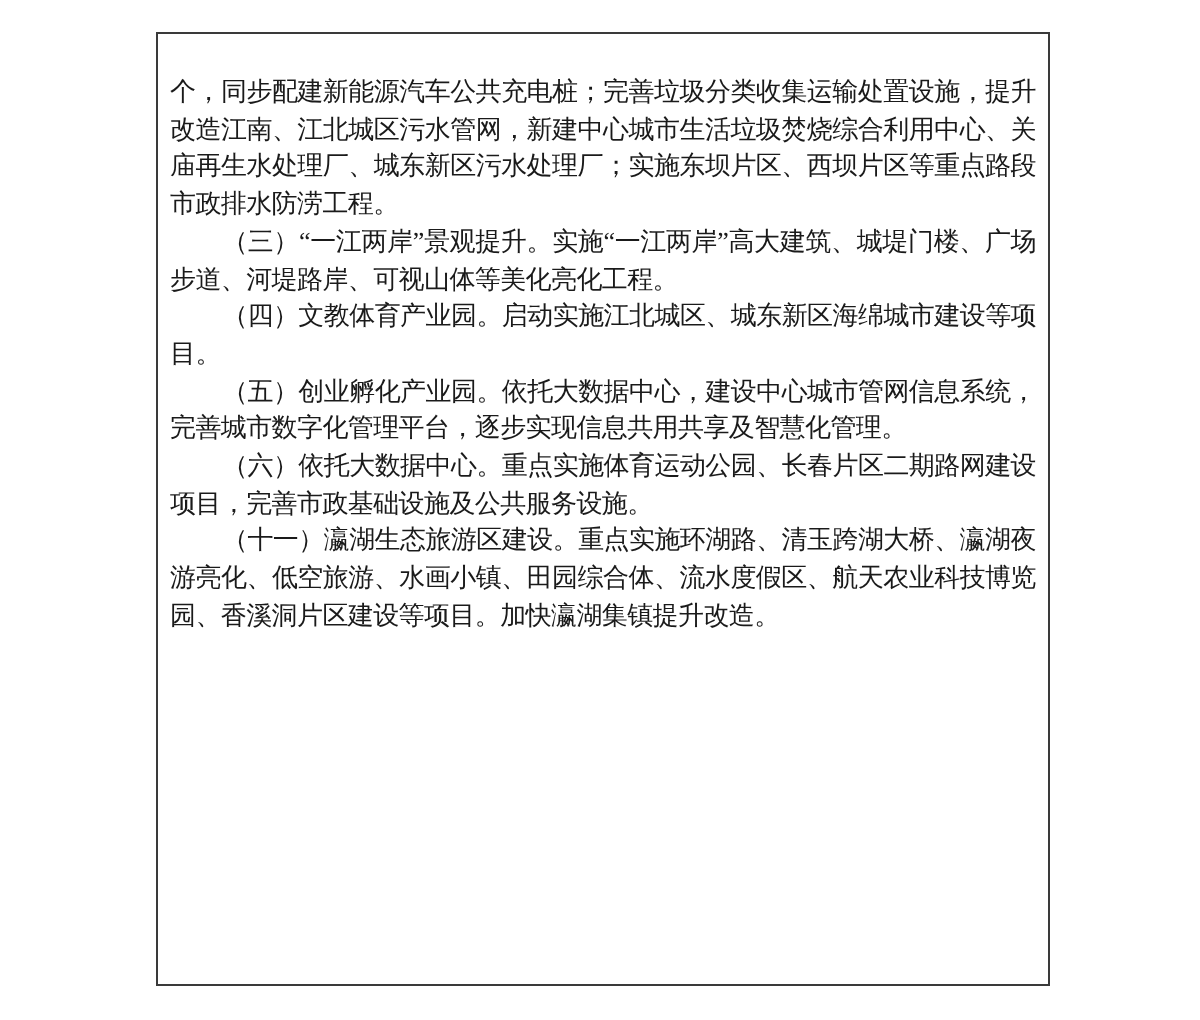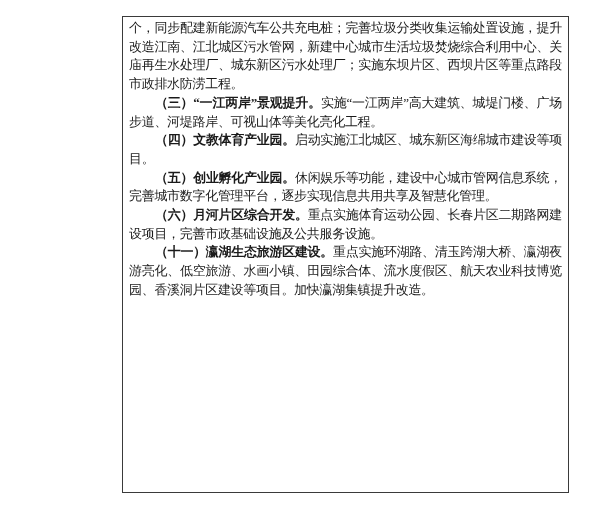--- a/index.html
+++ b/index.html
@@ -17,58 +17,57 @@
   }
   .text-frame {
     position: absolute;
     left: 78px;
     top: 16px;
     width: 447px;
     height: 477px;
     box-sizing: border-box;
     border: 1.5px solid #3a3a3a;
     background: #ffffff;
-    padding: 2px 6px 3px 6px;
+    padding: 20px 6px 3px 6px;
     overflow: hidden;
-    margin-left: 44px;
   }
   .para {
     margin: 0;
     font-size: 13px;
     line-height: 18.7px;
     color: #1a1a1a;
     text-align: justify;
     text-justify: inter-ideograph;
     letter-spacing: -0.3px;
   }
   .para.indent {
     text-indent: 2em;
   }
   .para .head {
-    font-weight: 700;
+    font-weight: 400;
   }
   .para .body {
     font-weight: 400;
   }
 </style>
 </head>
 <body>
 
 <div class="canvas">
   <div class="text-frame">
 
     <p class="para"><span>个，同步配建新能源汽车公共充电桩；完善垃圾分类收集运输处置设施，提升改造江南、江北城区污水管网，新建中心城市生活垃圾焚烧综合利用中心、关庙再生水处理厂、城东新区污水处理厂；实施东坝片区、西坝片区等重点路段市政排水防涝工程。</span></p>
 
     <p class="para indent"><span class="head">（三）“一江两岸”景观提升。</span><span class="body">实施“一江两岸”高大建筑、城堤门楼、广场步道、河堤路岸、可视山体等美化亮化工程。</span></p>
 
     <p class="para indent"><span class="head">（四）文教体育产业园。</span><span class="body">启动实施江北城区、城东新区海绵城市建设等项目。</span></p>
 
-    <p class="para indent"><span class="head">（五）创业孵化产业园。</span><span class="body">休闲娱乐等功能，建设中心城市管网信息系统，完善城市数字化管理平台，逐步实现信息共用共享及智慧化管理。</span></p>
+    <p class="para indent"><span class="head">（五）创业孵化产业园。</span><span class="body">依托大数据中心，建设中心城市管网信息系统，完善城市数字化管理平台，逐步实现信息共用共享及智慧化管理。</span></p>
 
-    <p class="para indent"><span class="head">（六）月河片区综合开发。</span><span class="body">重点实施体育运动公园、长春片区二期路网建设项目，完善市政基础设施及公共服务设施。</span></p>
+    <p class="para indent"><span class="head">（六）依托大数据中心。</span><span class="body">重点实施体育运动公园、长春片区二期路网建设项目，完善市政基础设施及公共服务设施。</span></p>
 
 
 
 
 
     <p class="para indent"><span class="head">（十一）瀛湖生态旅游区建设。</span><span class="body">重点实施环湖路、清玉跨湖大桥、瀛湖夜游亮化、低空旅游、水画小镇、田园综合体、流水度假区、航天农业科技博览园、香溪洞片区建设等项目。加快瀛湖集镇提升改造。</span></p>
 
   </div>
 </div>
 

